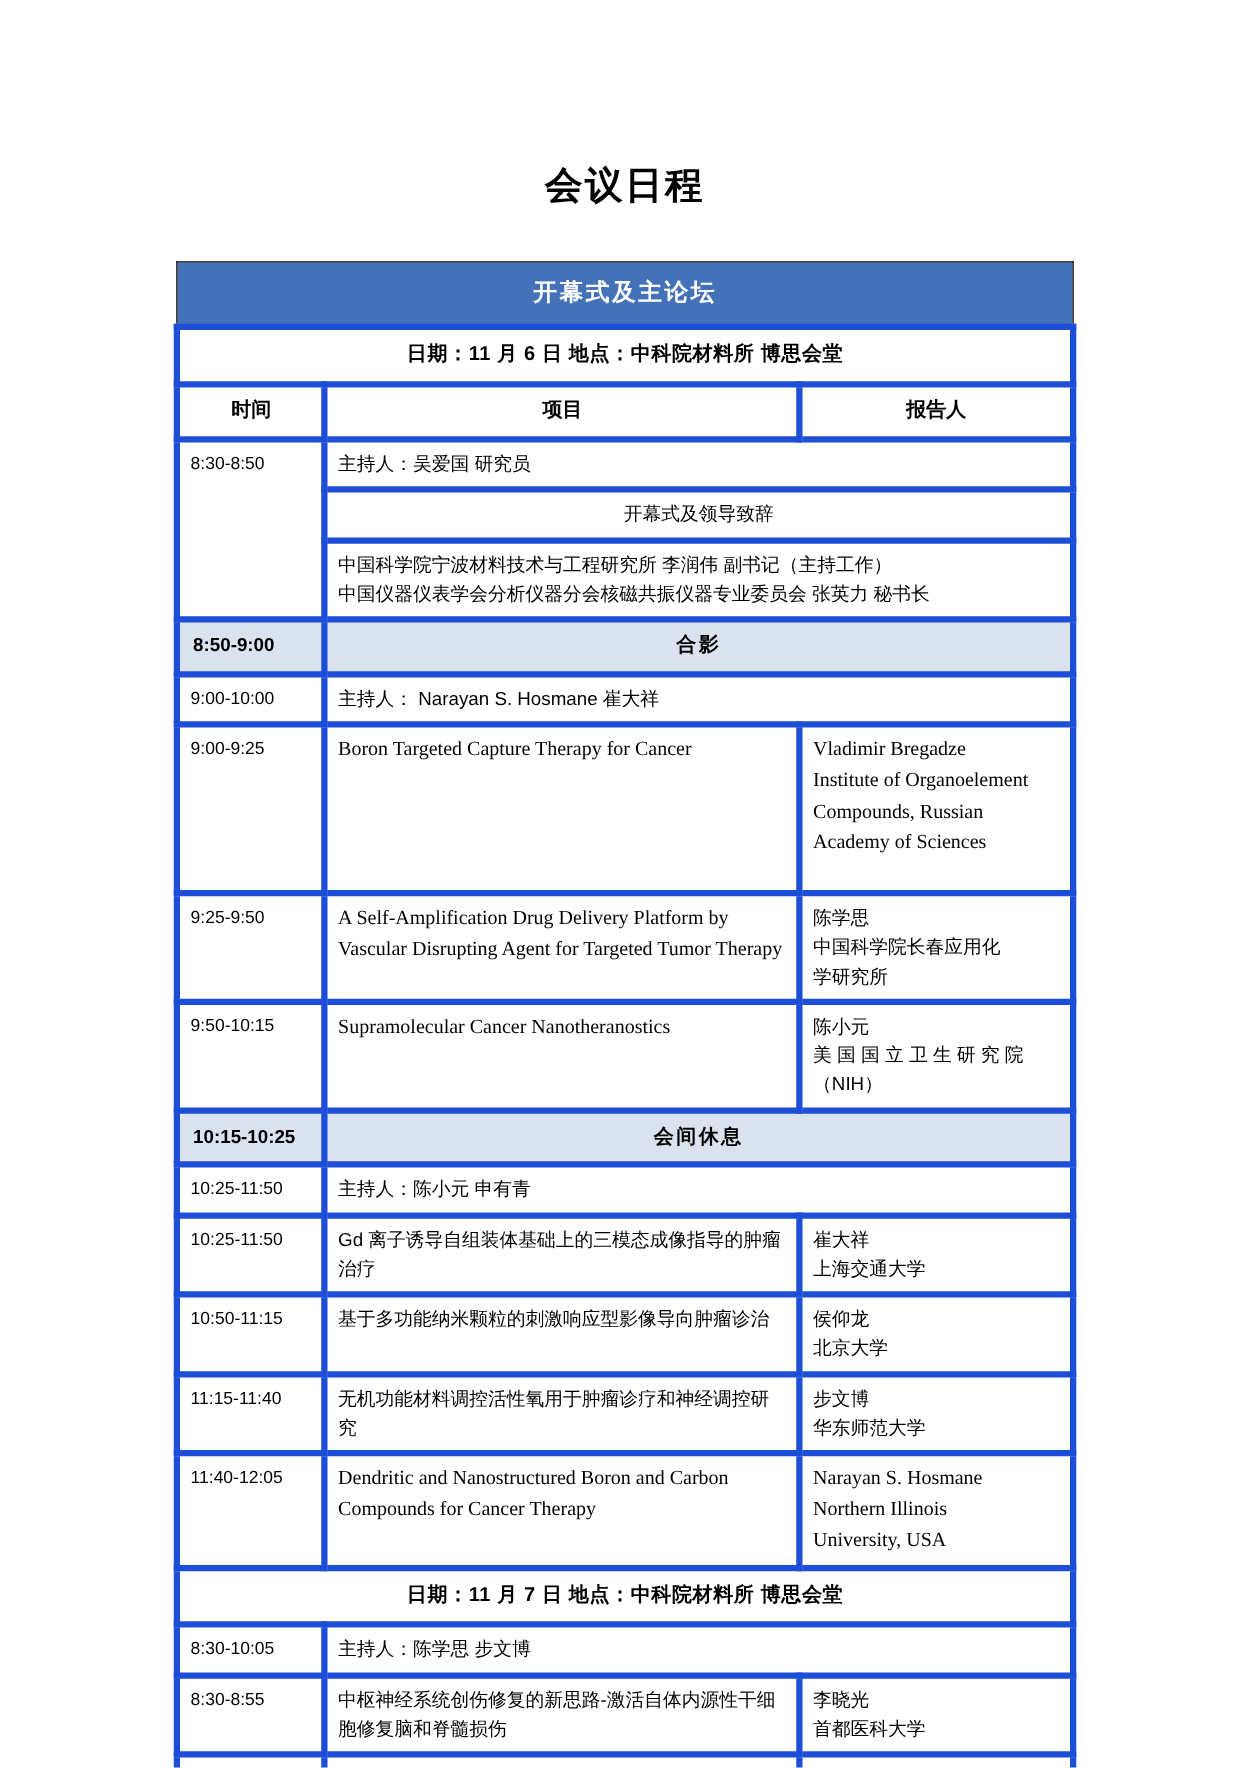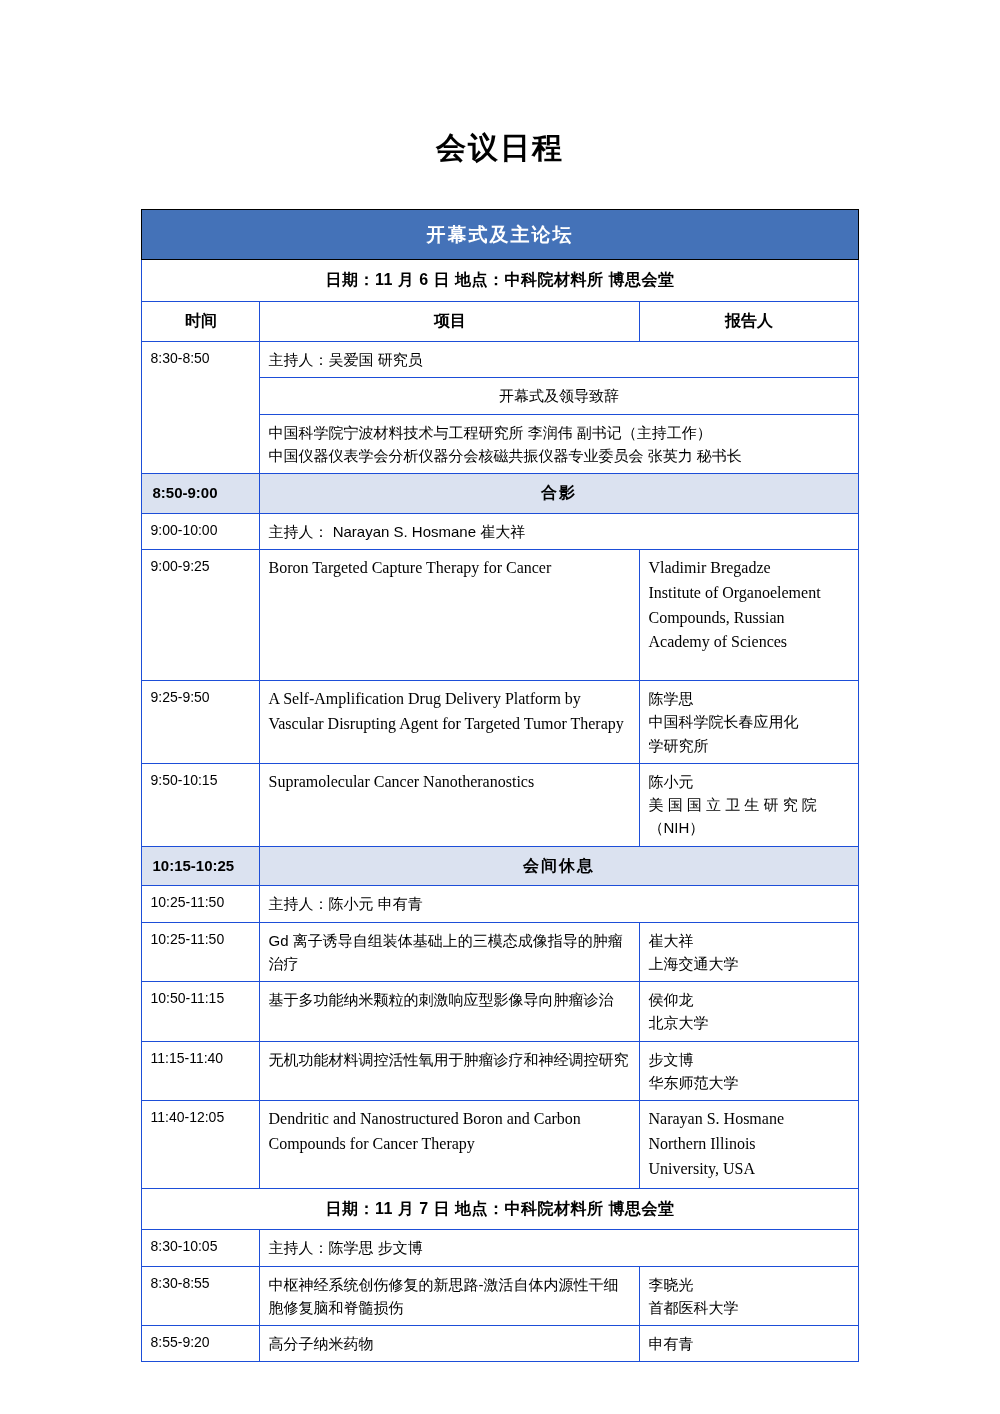--- a/index.html
+++ b/index.html
@@ -31,21 +31,21 @@
     padding-top: 128px;
   }
   .agenda-table {
     width: 716px;
     margin: 40px auto 0 auto;
     border-collapse: collapse;
     table-layout: fixed;
     font-size: 15.5px;
   }
   .agenda-table td {
-    border: 1px solid #1d4ed8;
+    border: 5px solid #1d4ed8;
     padding: 6px 8px;
     vertical-align: top;
     line-height: 1.55;
   }
   .col-time { width: 118px; }
   .col-item { width: 380px; }
   .col-speaker { width: 218px; }
 
   .banner td {
     background: #4472b8;

